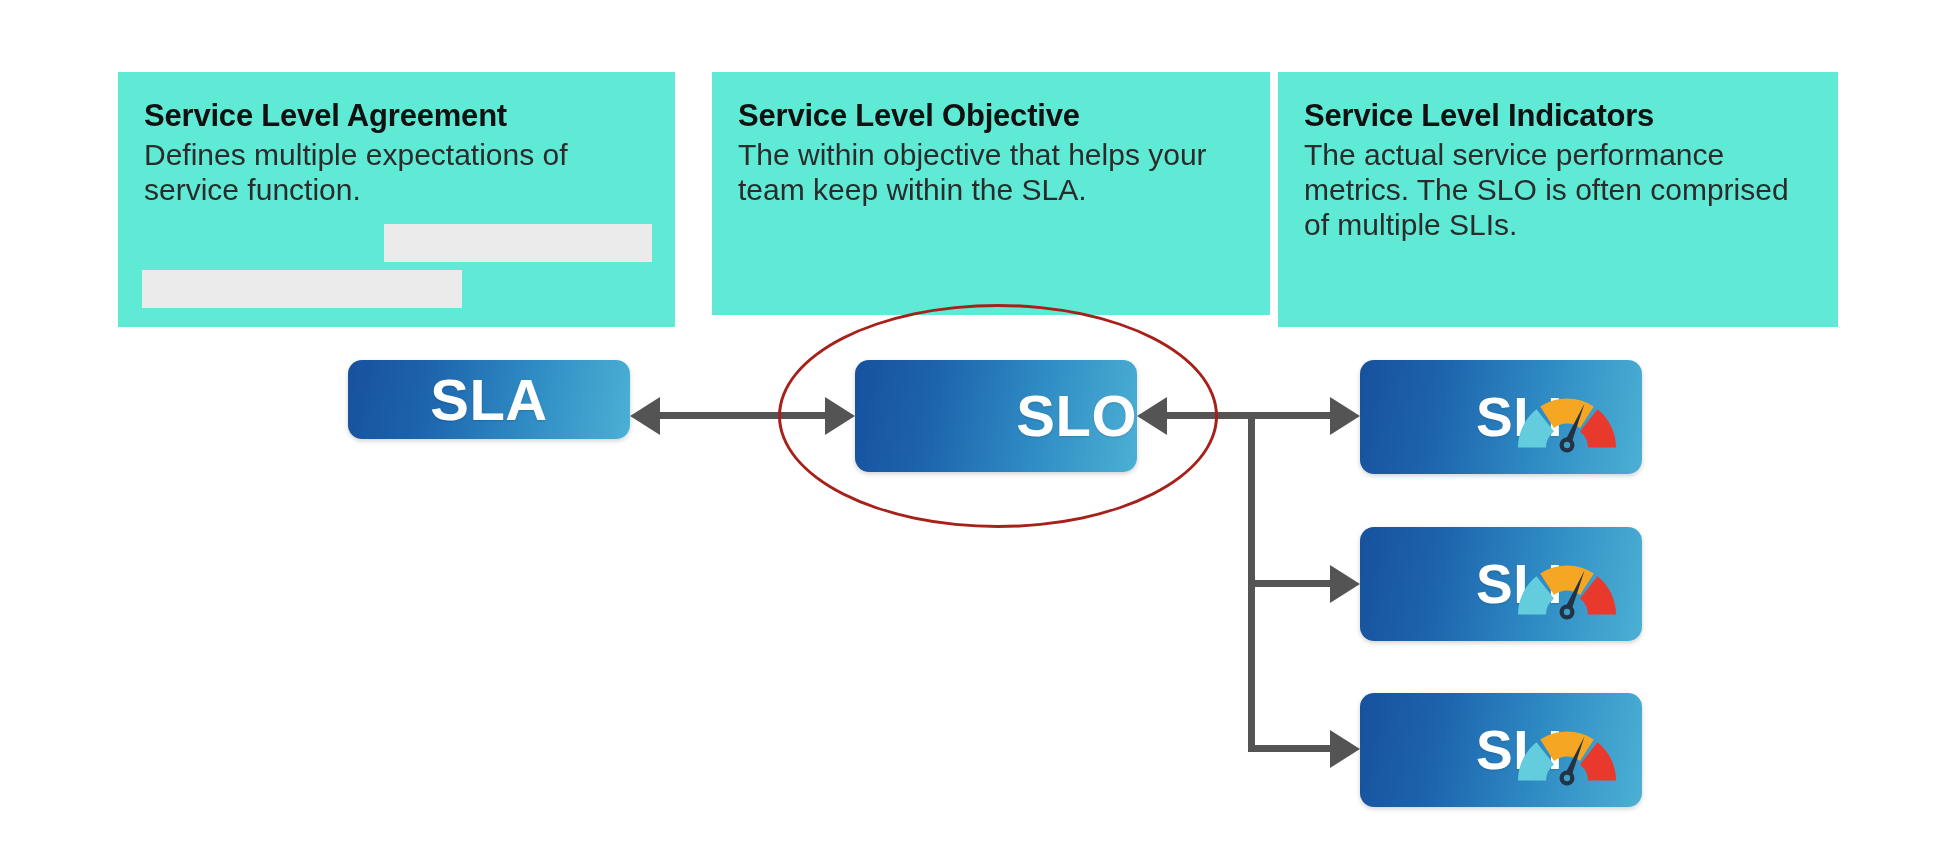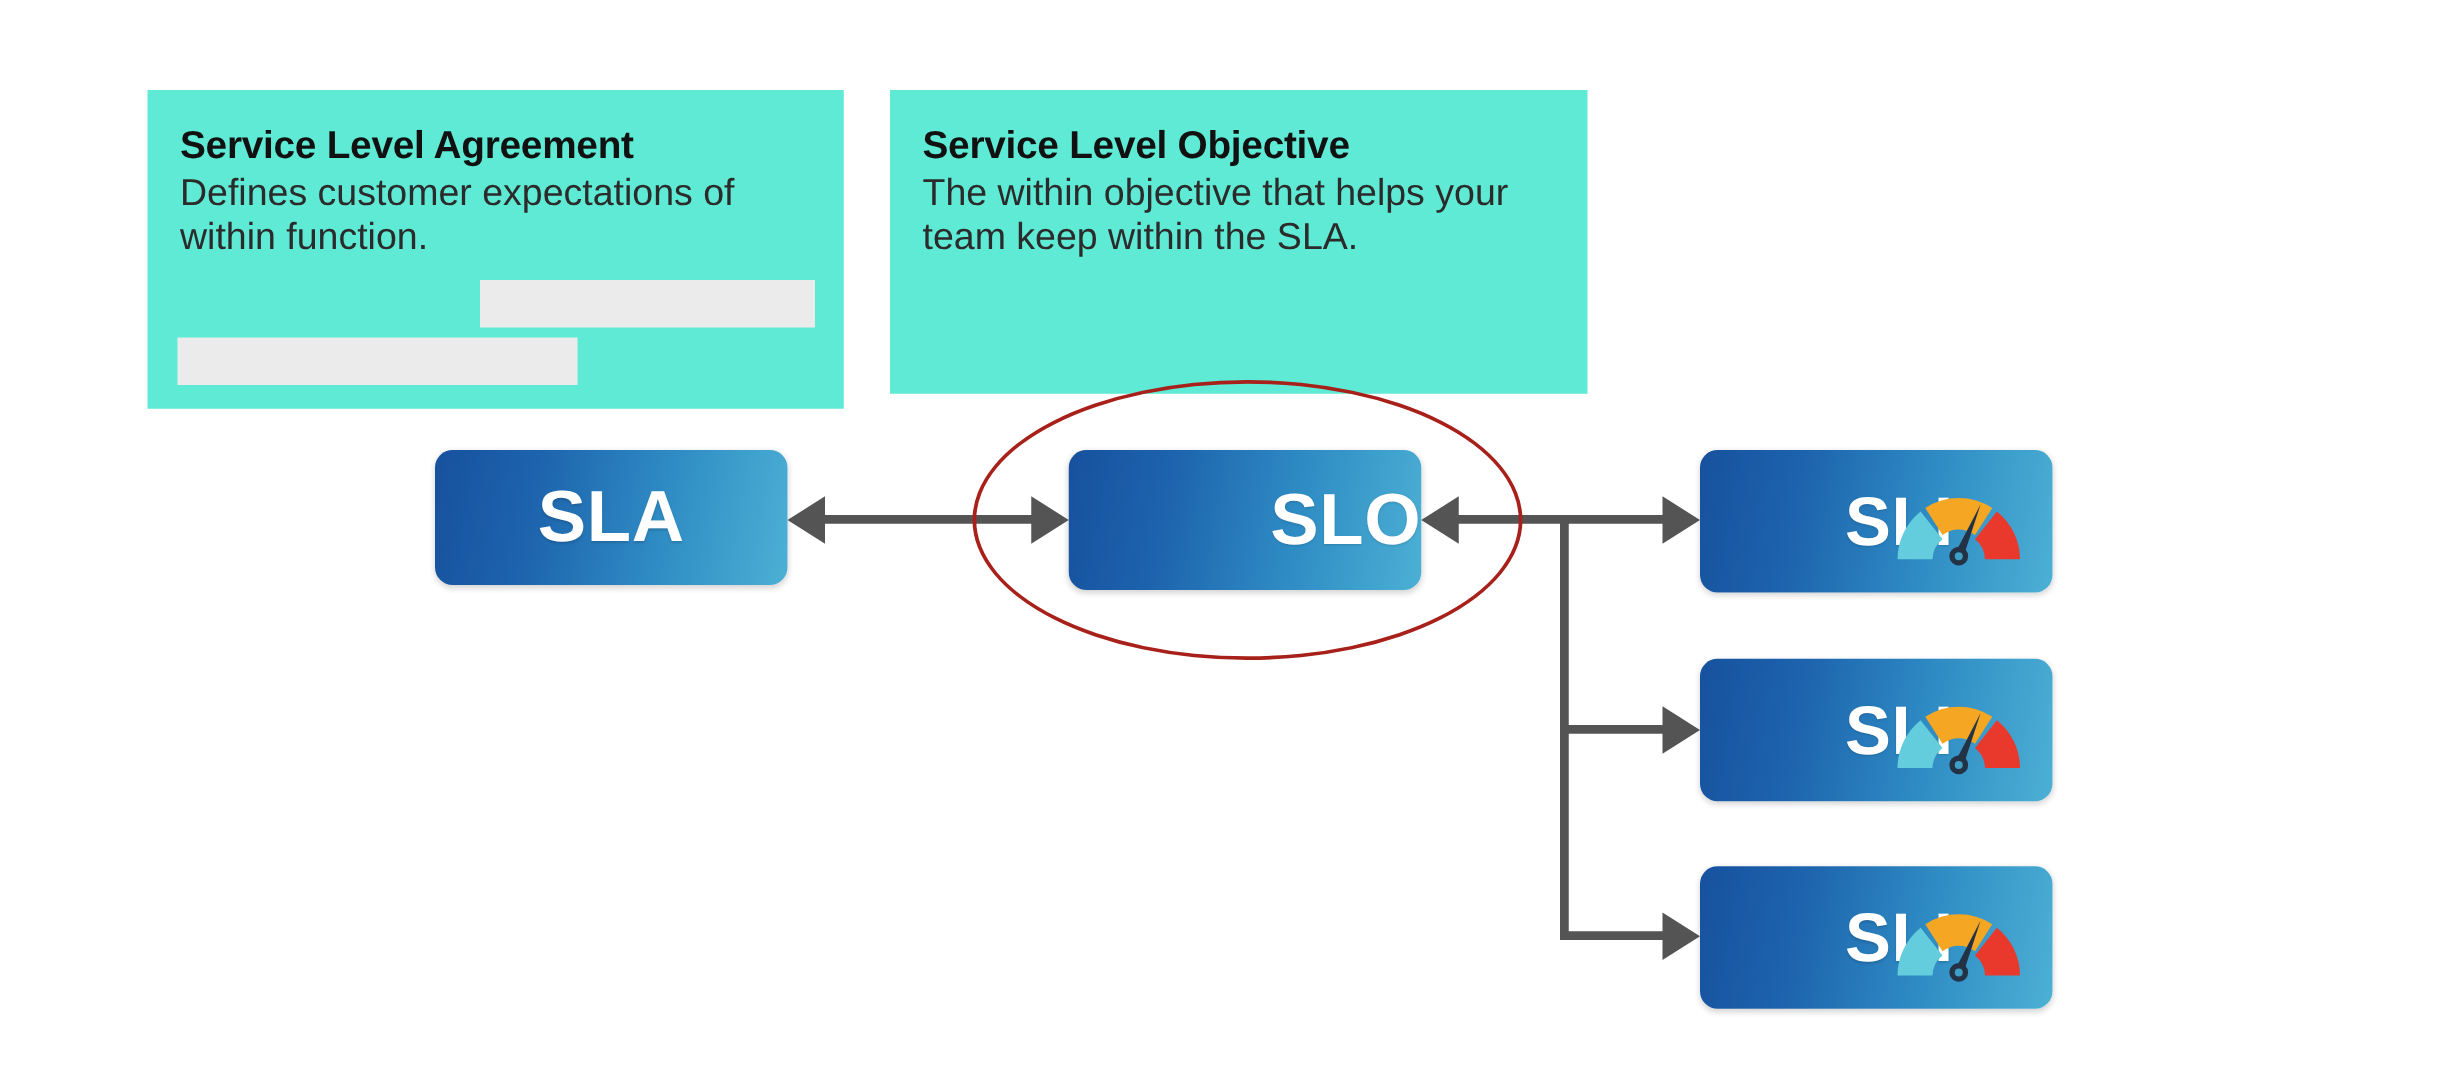--- a/index.html
+++ b/index.html
@@ -65,21 +65,21 @@
   .pill-label {
     color: #ffffff;
     font-weight: bold;
     font-size: 58px;
     letter-spacing: 0.5px;
     line-height: 1;
     text-shadow: 0 1px 2px rgba(0,0,0,0.15);
   }
 
   #box-sla {
-    left: 348px; top: 360px; width: 282px; height: 108px;
+    left: 348px; top: 360px; width: 282px; height: 79px;
     justify-content: center;
   }
   #box-slo {
     left: 855px; top: 360px; width: 282px; height: 112px;
     justify-content: flex-end;
   }
   .box-sli {
     left: 1360px; width: 282px; height: 114px;
     justify-content: center;
     padding-left: 37px;
@@ -127,30 +127,34 @@
     background: transparent;
   }
 </style>
 </head>
 <body>
 
 <div id="stage">
 
   <div class="card" id="card-sla">
     <p class="card-title">Service Level Agreement</p>
-    <p class="card-body">Defines customer expectations of within function.</p>
+    <p class="card-body">Defines multiple expectations of service function.</p>
     <div class="redaction-block" style="left:266px; top:152px; width:268px; height:38px;"></div>
     <div class="redaction-block" style="left:24px; top:198px; width:320px; height:38px;"></div>
   </div>
 
   <div class="card" id="card-slo">
     <p class="card-title">Service Level Objective</p>
     <p class="card-body">The within objective that helps your team keep within the SLA.</p>
   </div>
 
+  <div class="card" id="card-sli">
+    <p class="card-title">Service Level Indicators</p>
+    <p class="card-body">The actual service performance metrics. The SLO is often comprised of multiple SLIs.</p>
+  </div>
 
   <div class="conn-line conn-h" style="left:658px; top:412px; width:170px;"></div>
   <div class="arrowhead arrow-left" style="left:630px; top:397px;"></div>
   <div class="arrowhead arrow-right" style="left:825px; top:397px;"></div>
 
   <div class="conn-line conn-h" style="left:1165px; top:412px; width:90px;"></div>
   <div class="arrowhead arrow-left" style="left:1137px; top:397px;"></div>
 
   <div class="conn-line conn-v" style="left:1248px; top:412px; height:340px;"></div>
 

